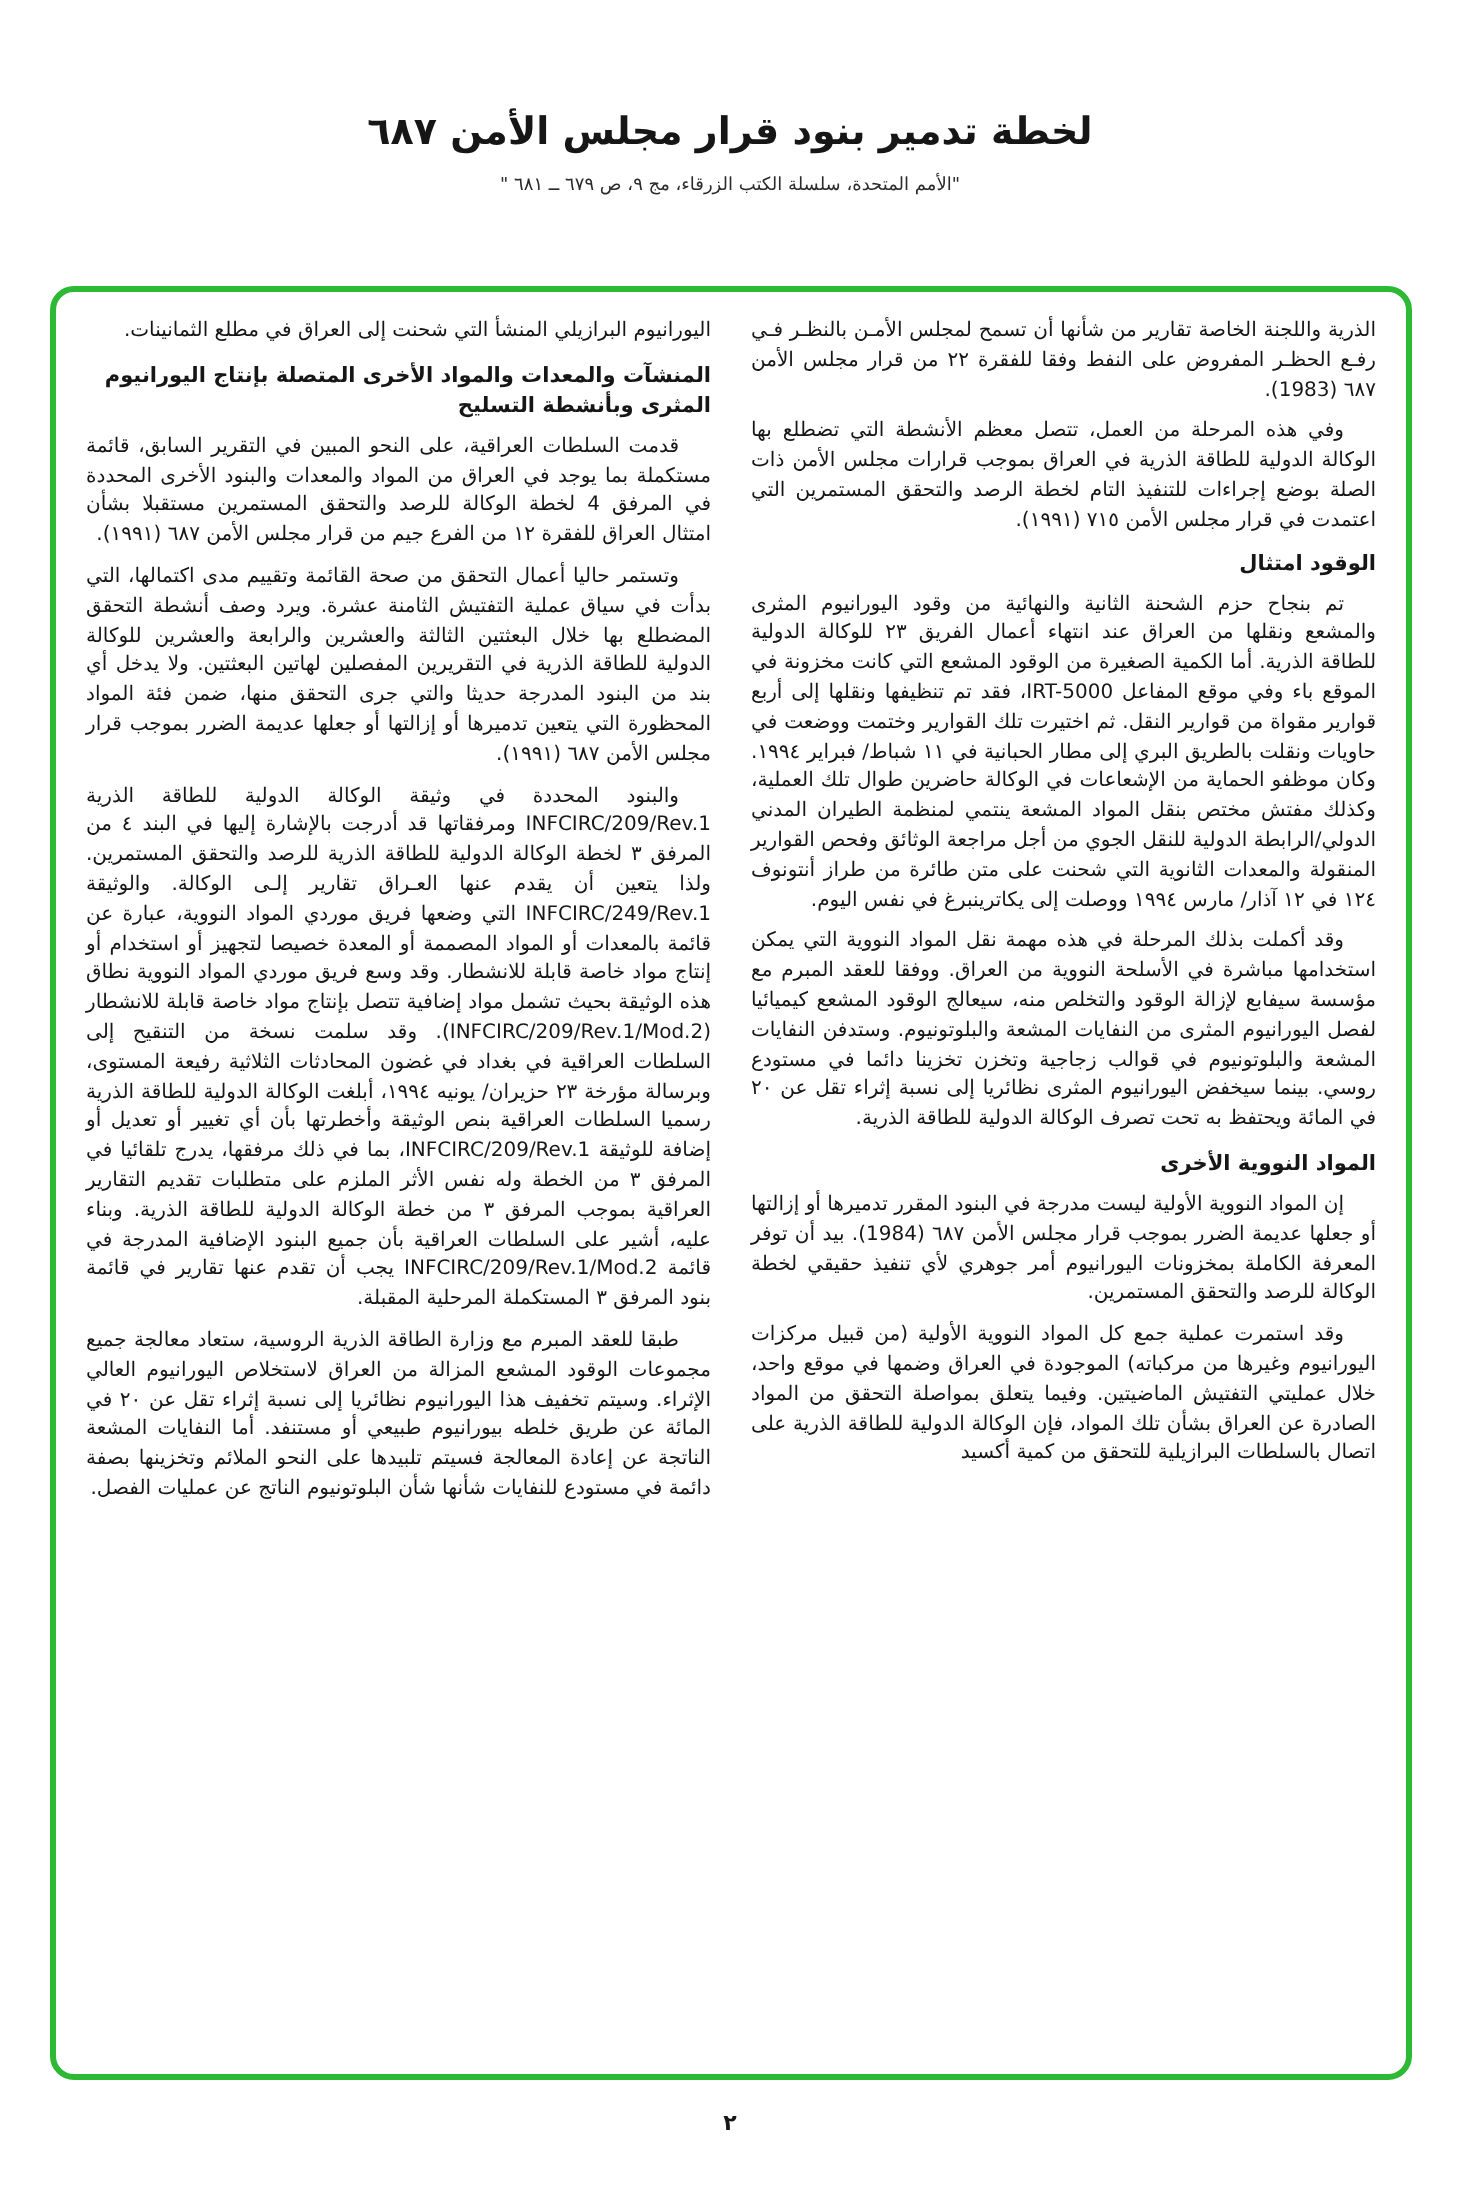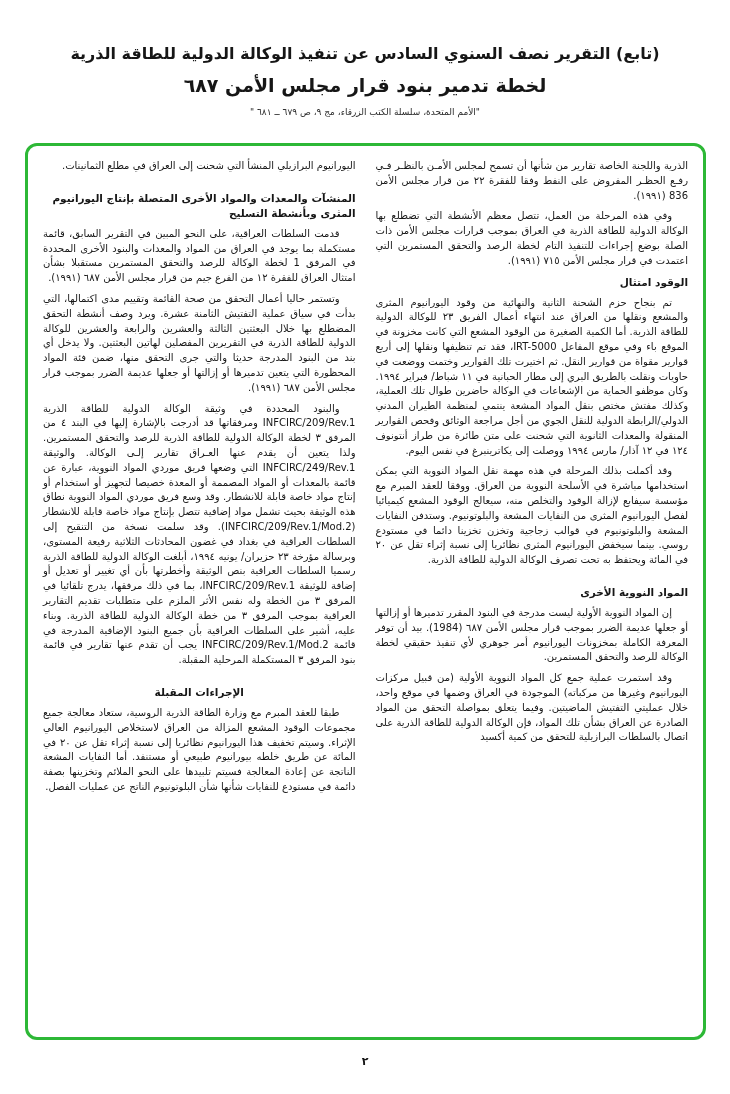--- a/index.html
+++ b/index.html
@@ -35,21 +35,21 @@
     font-size: 10px;
     line-height: 14.8px;
     text-align: justify;
     direction: rtl;
   }
   .text-col p { margin-bottom: 6px; text-indent: 16px; }
   .text-col p.continuation { text-indent: 0; }
   .col-heading {
     font-size: 10.5px;
     font-weight: bold;
-    margin: 17px 0 6px 0;
+    margin: 7px 0 6px 0;
     text-align: right;
     line-height: 15px;
   }
   .col-heading.sub { margin-top: 2px; }
   .col-heading.centered { text-align: center; }
 
   .page-number {
     position: absolute;
     bottom: 26px;
     left: 0;
@@ -58,45 +58,43 @@
     font-size: 11px;
     font-weight: bold;
   }
 </style>
 </head>
 <body>
 
 <div class="page">
 
   <header class="doc-header">
-    <div class="title-line1">(تابع) التقرير نصف السنوي السادس عن تنفيذ الوكالة الدولية للطاقة الذرية</div>
     <div class="title-line2">لخطة تدمير بنود قرار مجلس الأمن ٦٨٧</div>
     <div class="source-line">"الأمم المتحدة، سلسلة الكتب الزرقاء، مج ٩، ص ٦٧٩ ــ ٦٨١ "</div>
   </header>
 
   <div class="content-box">
 
     <div class="text-col">
-      <p class="continuation">الذرية واللجنة الخاصة تقارير من شأنها أن تسمح لمجلس الأمـن بالنظـر فـي رفـع الحظـر المفروض على النفط وفقا للفقرة ٢٢ من قرار مجلس الأمن 836 (١٩٩١).</p>
+      <p class="continuation">الذرية واللجنة الخاصة تقارير من شأنها أن تسمح لمجلس الأمـن بالنظـر فـي رفـع الحظـر المفروض على النفط وفقا للفقرة ٢٢ من قرار مجلس الأمن ٦٨٧ (1983).</p>
       <p>وفي هذه المرحلة من العمل، تتصل معظم الأنشطة التي تضطلع بها الوكالة الدولية للطاقة الذرية في العراق بموجب قرارات مجلس الأمن ذات الصلة بوضع إجراءات للتنفيذ التام لخطة الرصد والتحقق المستمرين التي اعتمدت في قرار مجلس الأمن ٧١٥ (١٩٩١).</p>
       <div class="col-heading sub">الوقود امتثال</div>
       <p>تم بنجاح حزم الشحنة الثانية والنهائية من وقود اليورانيوم المثرى والمشعع ونقلها من العراق عند انتهاء أعمال الفريق ٢٣ للوكالة الدولية للطاقة الذرية. أما الكمية الصغيرة من الوقود المشعع التي كانت مخزونة في الموقع باء وفي موقع المفاعل IRT-5000، فقد تم تنظيفها ونقلها إلى أربع قوارير مقواة من قوارير النقل. ثم اختيرت تلك القوارير وختمت ووضعت في حاويات ونقلت بالطريق البري إلى مطار الحبانية في ١١ شباط/ فبراير ١٩٩٤. وكان موظفو الحماية من الإشعاعات في الوكالة حاضرين طوال تلك العملية، وكذلك مفتش مختص بنقل المواد المشعة ينتمي لمنظمة الطيران المدني الدولي/الرابطة الدولية للنقل الجوي من أجل مراجعة الوثائق وفحص القوارير المنقولة والمعدات الثانوية التي شحنت على متن طائرة من طراز أنتونوف ١٢٤ في ١٢ آذار/ مارس ١٩٩٤ ووصلت إلى يكاترينبرغ في نفس اليوم.</p>
       <p>وقد أكملت بذلك المرحلة في هذه مهمة نقل المواد النووية التي يمكن استخدامها مباشرة في الأسلحة النووية من العراق. ووفقا للعقد المبرم مع مؤسسة سيفابع لإزالة الوقود والتخلص منه، سيعالج الوقود المشعع كيميائيا لفصل اليورانيوم المثرى من النفايات المشعة والبلوتونيوم. وستدفن النفايات المشعة والبلوتونيوم في قوالب زجاجية وتخزن تخزينا دائما في مستودع روسي. بينما سيخفض اليورانيوم المثرى نظائريا إلى نسبة إثراء تقل عن ٢٠ في المائة ويحتفظ به تحت تصرف الوكالة الدولية للطاقة الذرية.</p>
       <div class="col-heading">المواد النووية الأخرى</div>
       <p>إن المواد النووية الأولية ليست مدرجة في البنود المقرر تدميرها أو إزالتها أو جعلها عديمة الضرر بموجب قرار مجلس الأمن ٦٨٧ (1984). بيد أن توفر المعرفة الكاملة بمخزونات اليورانيوم أمر جوهري لأي تنفيذ حقيقي لخطة الوكالة للرصد والتحقق المستمرين.</p>
       <p>وقد استمرت عملية جمع كل المواد النووية الأولية (من قبيل مركزات اليورانيوم وغيرها من مركباته) الموجودة في العراق وضمها في موقع واحد، خلال عمليتي التفتيش الماضيتين. وفيما يتعلق بمواصلة التحقق من المواد الصادرة عن العراق بشأن تلك المواد، فإن الوكالة الدولية للطاقة الذرية على اتصال بالسلطات البرازيلية للتحقق من كمية أكسيد</p>
     </div>
 
     <div class="text-col">
       <p class="continuation">اليورانيوم البرازيلي المنشأ التي شحنت إلى العراق في مطلع الثمانينات.</p>
       <div class="col-heading">المنشآت والمعدات والمواد الأخرى المتصلة بإنتاج اليورانيوم المثرى وبأنشطة التسليح</div>
-      <p>قدمت السلطات العراقية، على النحو المبين في التقرير السابق، قائمة مستكملة بما يوجد في العراق من المواد والمعدات والبنود الأخرى المحددة في المرفق 1 لخطة الوكالة للرصد والتحقق المستمرين مستقبلا بشأن امتثال العراق للفقرة ١٢ من الفرع جيم من قرار مجلس الأمن ٦٨٧ (١٩٩١).</p>
+      <p>قدمت السلطات العراقية، على النحو المبين في التقرير السابق، قائمة مستكملة بما يوجد في العراق من المواد والمعدات والبنود الأخرى المحددة في المرفق 4 لخطة الوكالة للرصد والتحقق المستمرين مستقبلا بشأن امتثال العراق للفقرة ١٢ من الفرع جيم من قرار مجلس الأمن ٦٨٧ (١٩٩١).</p>
       <p>وتستمر حاليا أعمال التحقق من صحة القائمة وتقييم مدى اكتمالها، التي بدأت في سياق عملية التفتيش الثامنة عشرة. ويرد وصف أنشطة التحقق المضطلع بها خلال البعثتين الثالثة والعشرين والرابعة والعشرين للوكالة الدولية للطاقة الذرية في التقريرين المفصلين لهاتين البعثتين. ولا يدخل أي بند من البنود المدرجة حديثا والتي جرى التحقق منها، ضمن فئة المواد المحظورة التي يتعين تدميرها أو إزالتها أو جعلها عديمة الضرر بموجب قرار مجلس الأمن ٦٨٧ (١٩٩١).</p>
       <p>والبنود المحددة في وثيقة الوكالة الدولية للطاقة الذرية INFCIRC/209/Rev.1 ومرفقاتها قد أدرجت بالإشارة إليها في البند ٤ من المرفق ٣ لخطة الوكالة الدولية للطاقة الذرية للرصد والتحقق المستمرين. ولذا يتعين أن يقدم عنها العـراق تقارير إلـى الوكالة. والوثيقة INFCIRC/249/Rev.1 التي وضعها فريق موردي المواد النووية، عبارة عن قائمة بالمعدات أو المواد المصممة أو المعدة خصيصا لتجهيز أو استخدام أو إنتاج مواد خاصة قابلة للانشطار. وقد وسع فريق موردي المواد النووية نطاق هذه الوثيقة بحيث تشمل مواد إضافية تتصل بإنتاج مواد خاصة قابلة للانشطار (INFCIRC/209/Rev.1/Mod.2). وقد سلمت نسخة من التنقيح إلى السلطات العراقية في بغداد في غضون المحادثات الثلاثية رفيعة المستوى، وبرسالة مؤرخة ٢٣ حزيران/ يونيه ١٩٩٤، أبلغت الوكالة الدولية للطاقة الذرية رسميا السلطات العراقية بنص الوثيقة وأخطرتها بأن أي تغيير أو تعديل أو إضافة للوثيقة INFCIRC/209/Rev.1، بما في ذلك مرفقها، يدرج تلقائيا في المرفق ٣ من الخطة وله نفس الأثر الملزم على متطلبات تقديم التقارير العراقية بموجب المرفق ٣ من خطة الوكالة الدولية للطاقة الذرية. وبناء عليه، أشير على السلطات العراقية بأن جميع البنود الإضافية المدرجة في قائمة INFCIRC/209/Rev.1/Mod.2 يجب أن تقدم عنها تقارير في قائمة بنود المرفق ٣ المستكملة المرحلية المقبلة.</p>
-      <div class="col-heading centered">الإجراءات المقبلة</div>
       <p>طبقا للعقد المبرم مع وزارة الطاقة الذرية الروسية، ستعاد معالجة جميع مجموعات الوقود المشعع المزالة من العراق لاستخلاص اليورانيوم العالي الإثراء. وسيتم تخفيف هذا اليورانيوم نظائريا إلى نسبة إثراء تقل عن ٢٠ في المائة عن طريق خلطه بيورانيوم طبيعي أو مستنفد. أما النفايات المشعة الناتجة عن إعادة المعالجة فسيتم تلبيدها على النحو الملائم وتخزينها بصفة دائمة في مستودع للنفايات شأنها شأن البلوتونيوم الناتج عن عمليات الفصل.</p>
     </div>
 
   </div>
 
   <div class="page-number">٢</div>
 
 </div>
 
 </body></html>

